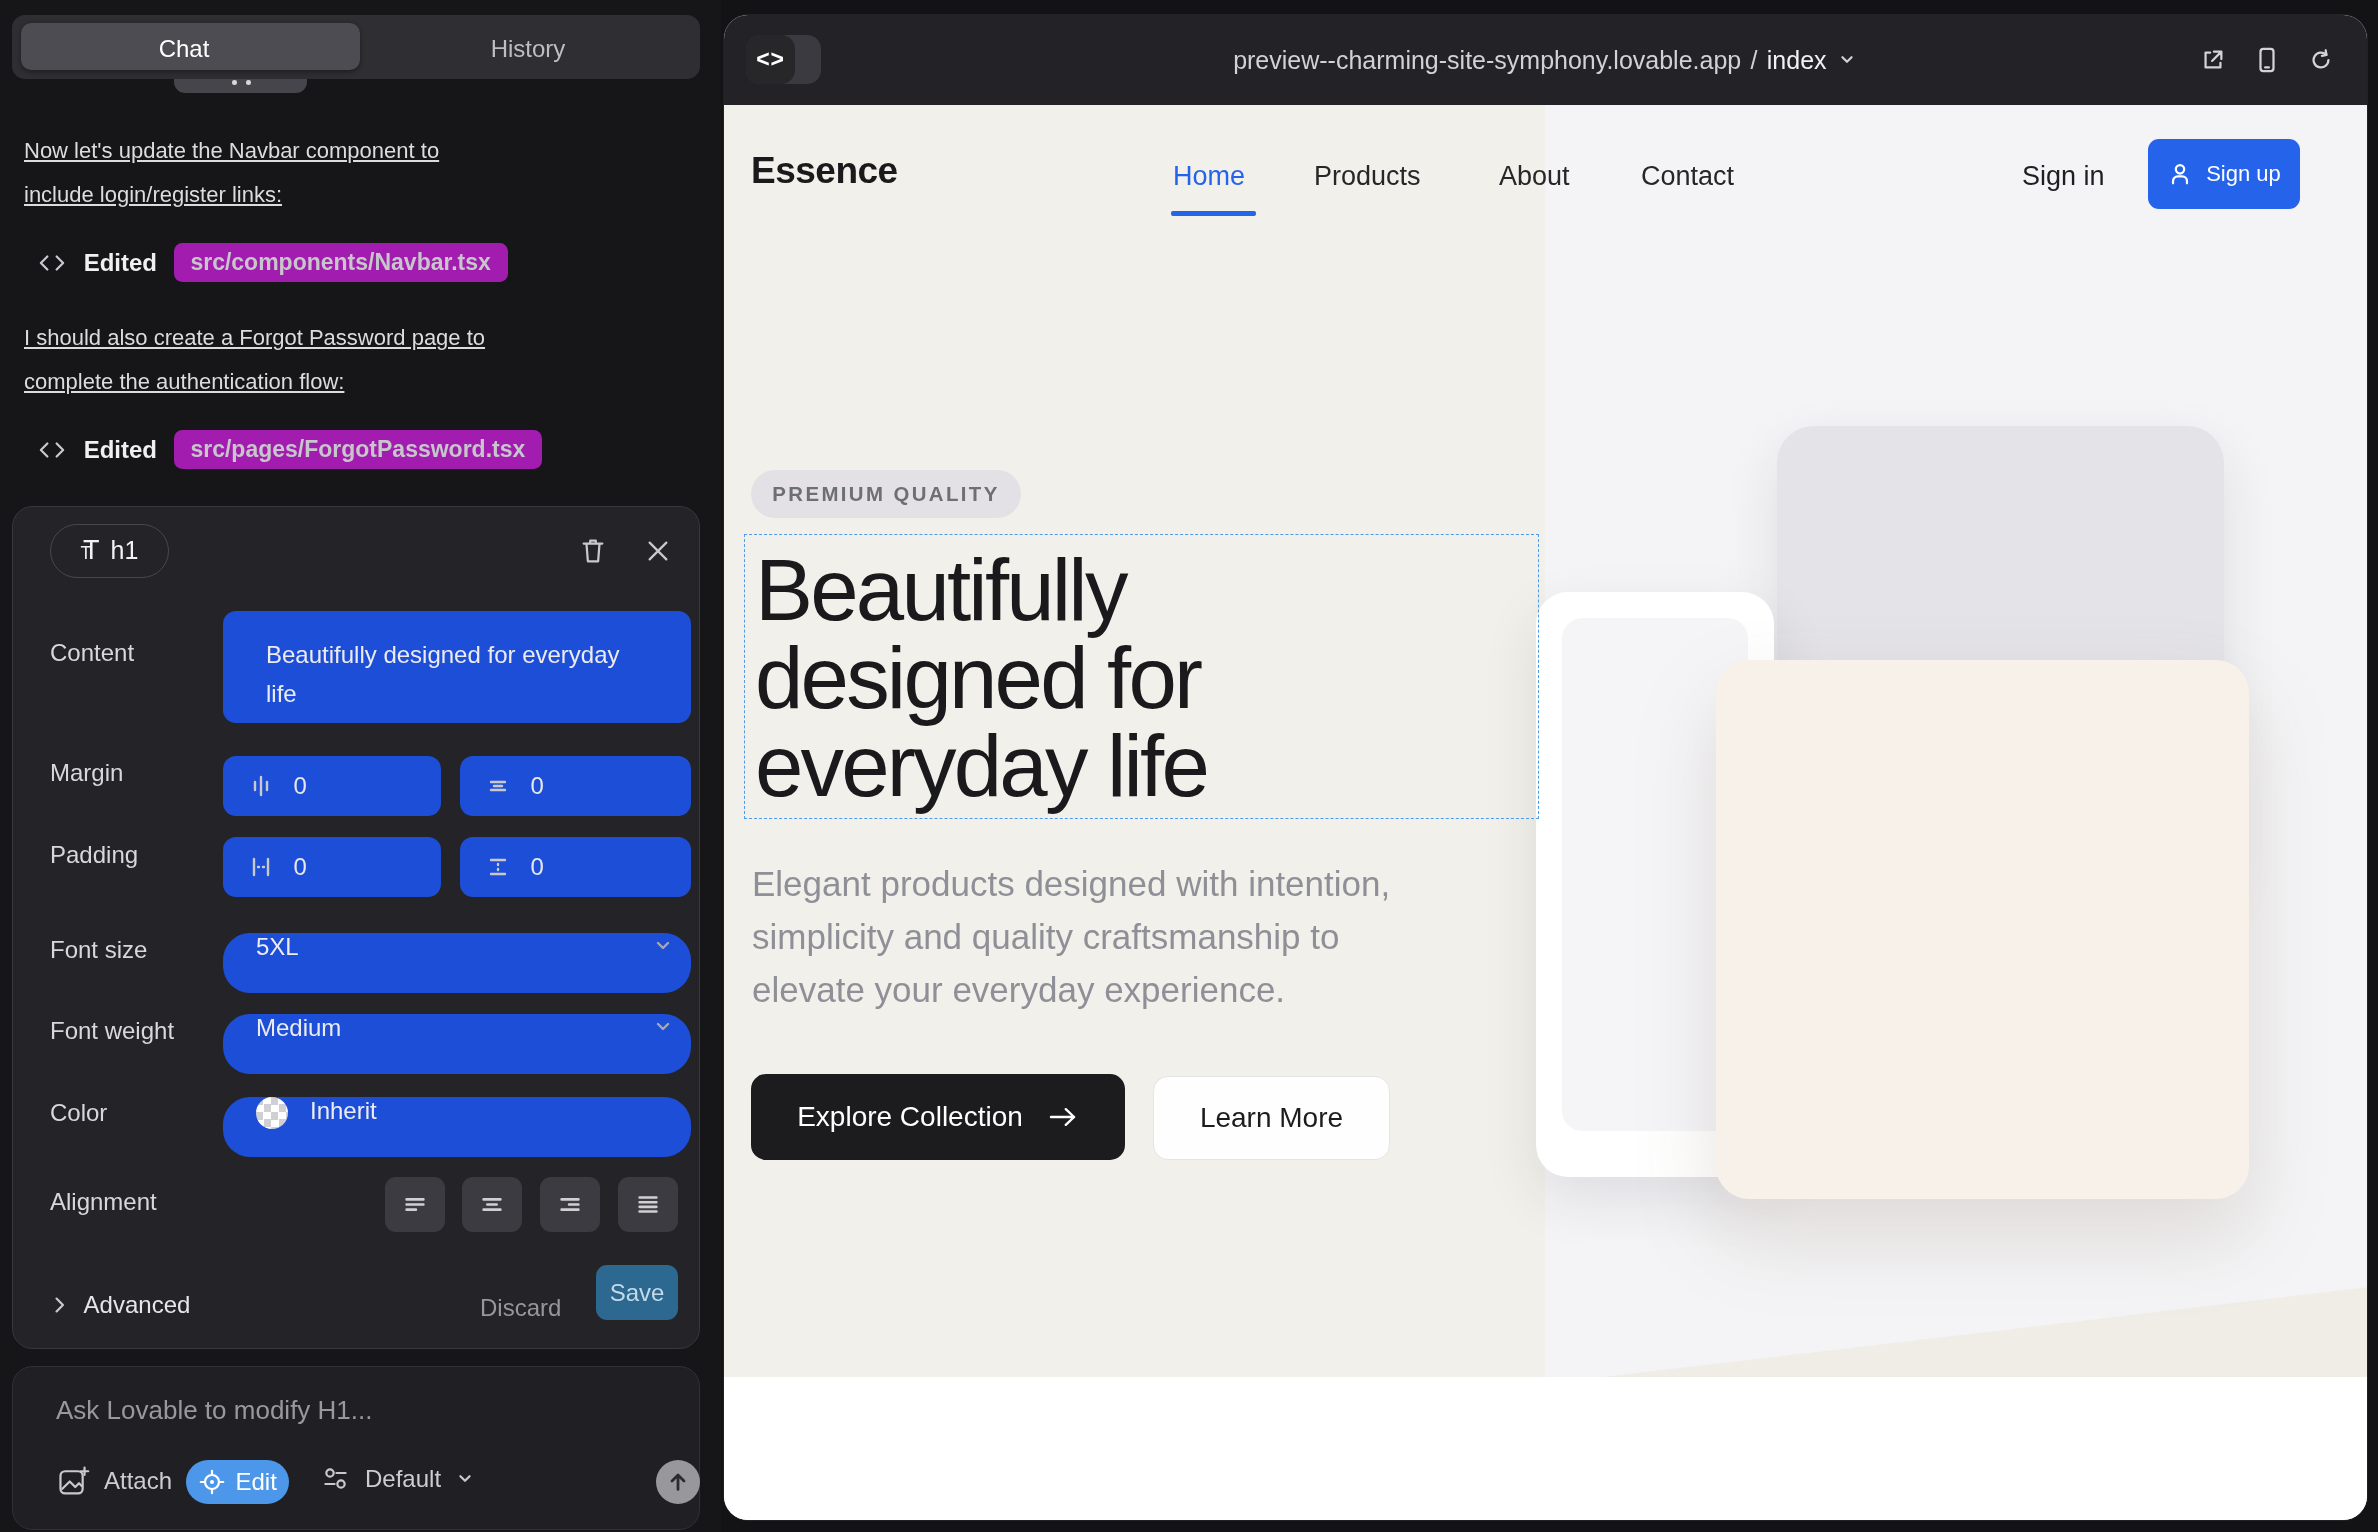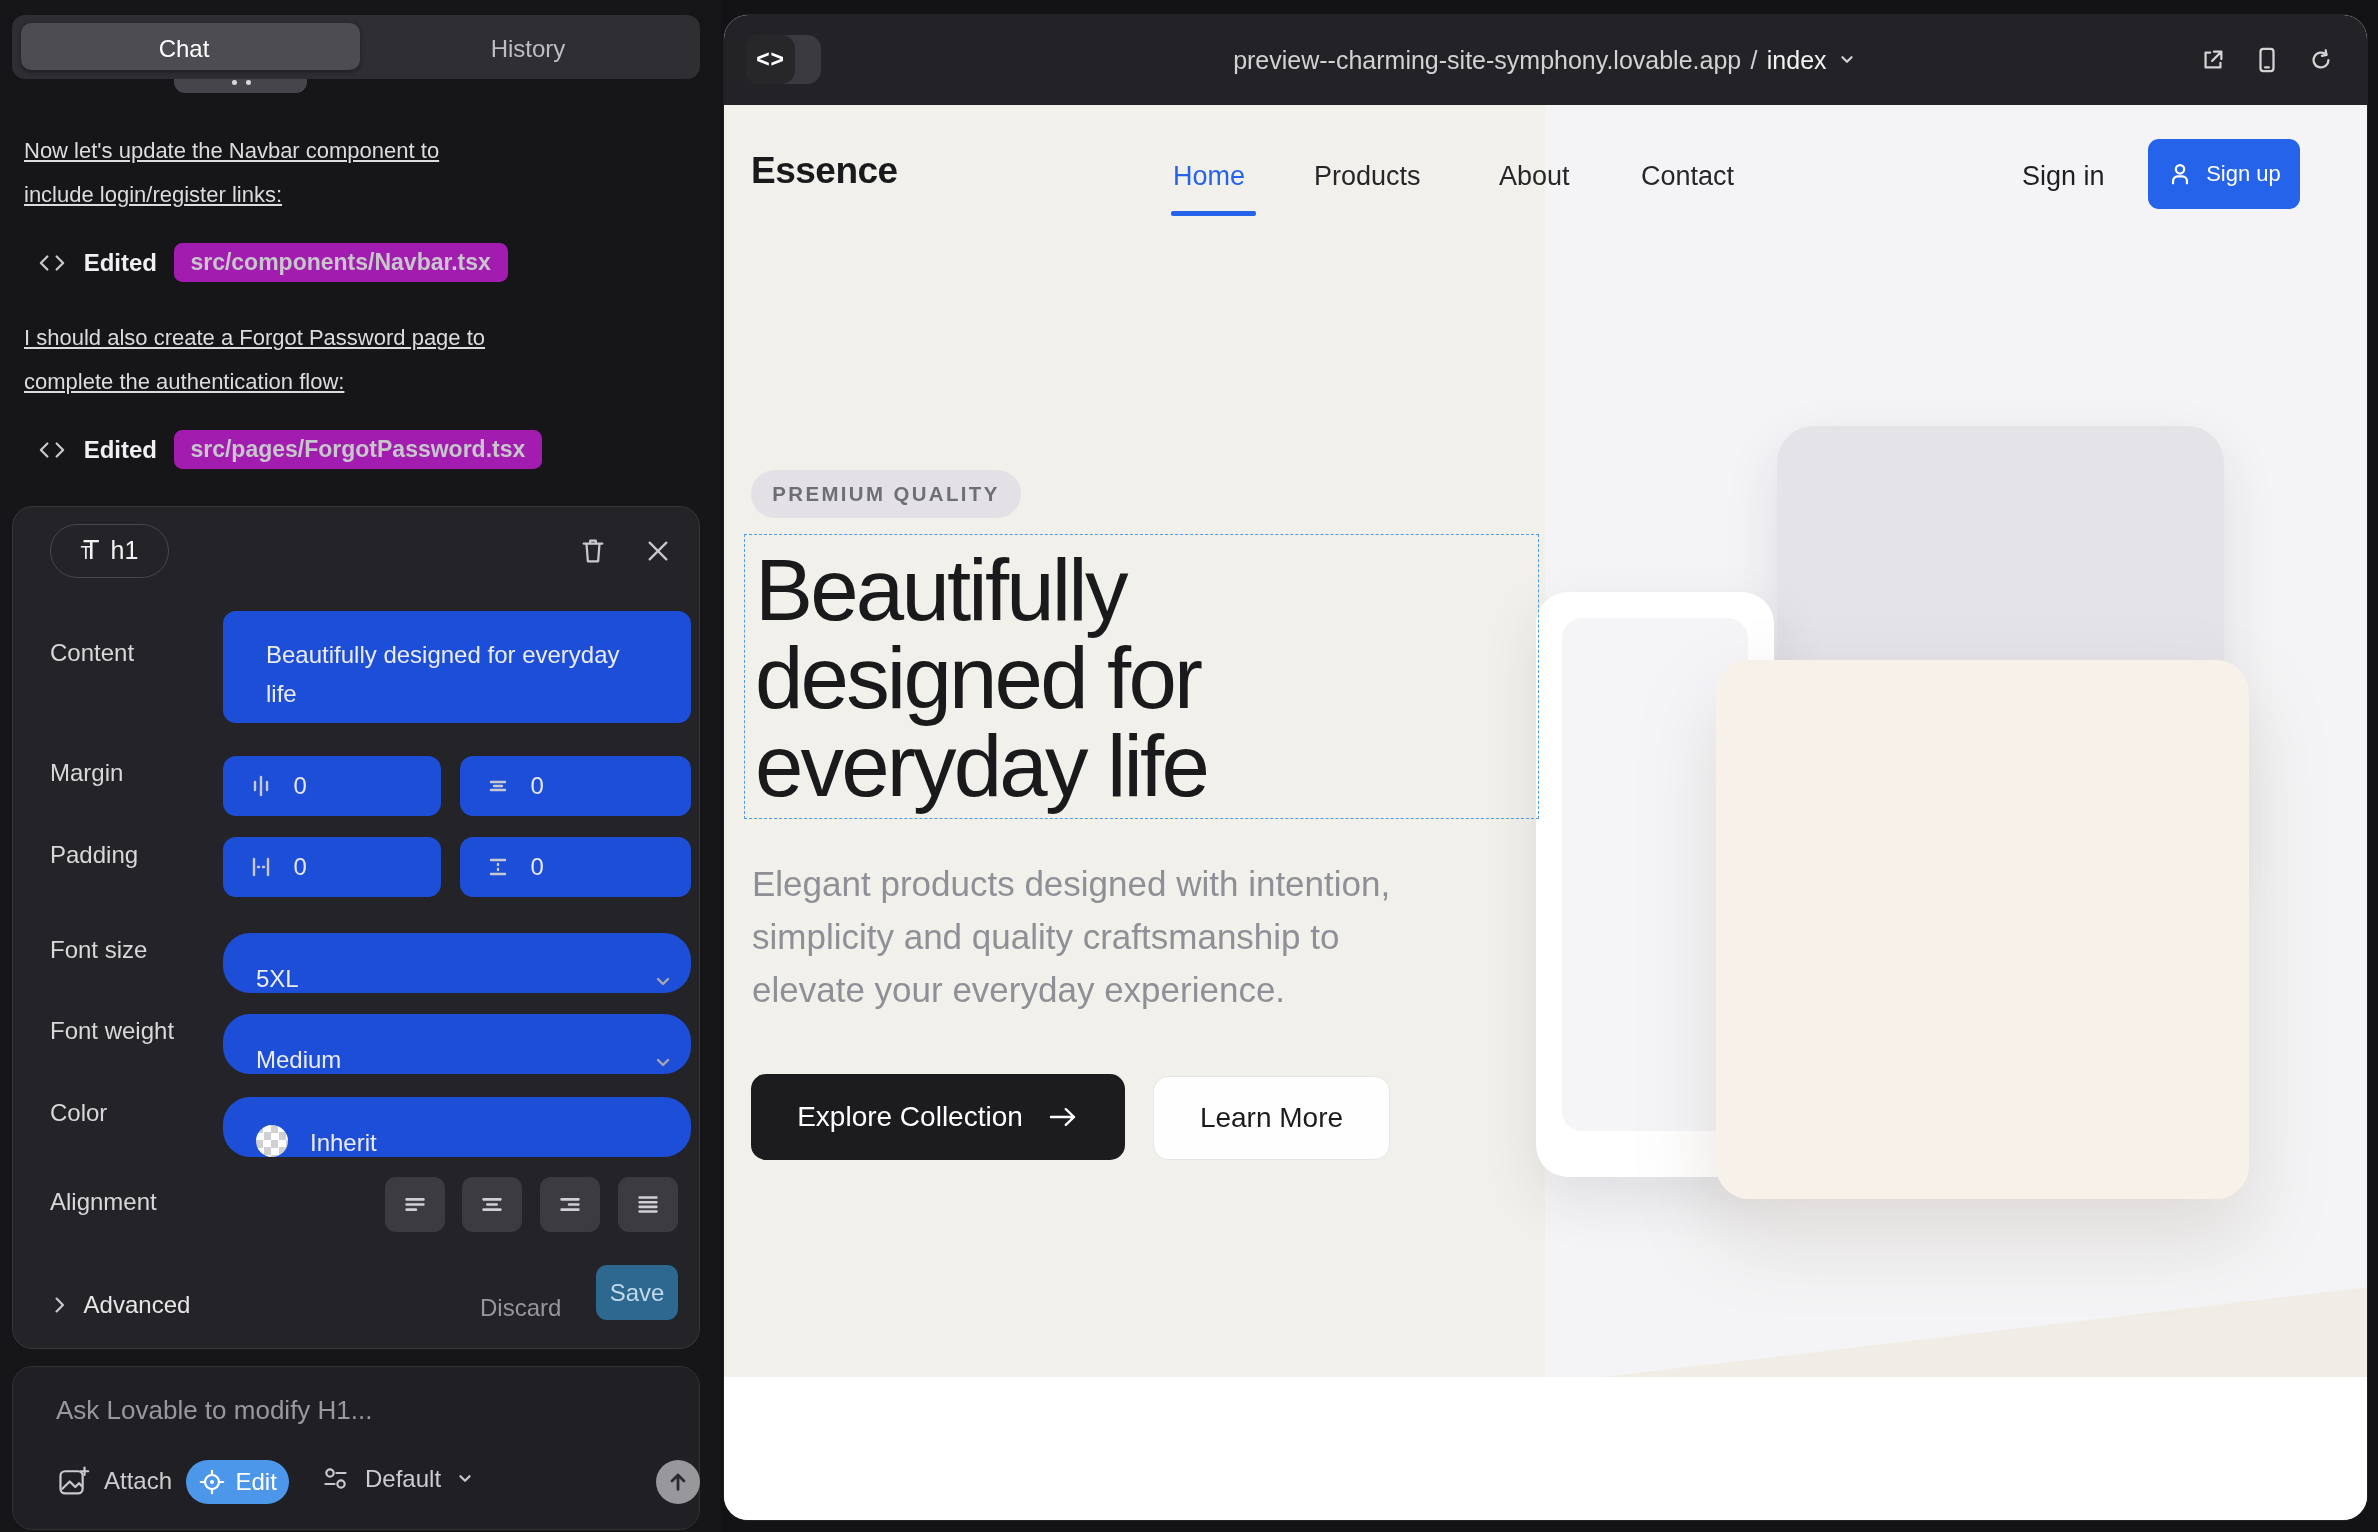--- a/index.html
+++ b/index.html
@@ -29,21 +29,21 @@
   .editor { left:12px; top:506px; width:688px; height:843px; background:#242428; border:0.9px solid #37373c; border-radius:20.4px; z-index:4; }
   .tag-pill { left:37px; top:16.7px; width:119px; height:54px; border:1.4px solid #47474c; border-radius:27px; display:flex; align-items:center; justify-content:center; gap:11px; color:#f2f2f4; }
   .tag-icon-sm { font-size:17.6px; font-weight:500; }
   .tag-icon-lg { font-size:27px; font-weight:500; margin-left:-8.3px; }
   .tag-name { font-size:25px; font-weight:400; }
   .ed-iconbtn { top:28px; width:32px; height:32px; display:flex; align-items:center; justify-content:center; cursor:pointer; }
   .ed-label { left:37px; color:#d8d8db; font-size:24px; font-weight:500; }
   .field { background:#1d4ed8; border-radius:13px; }
   .content-area { left:210px; top:104px; width:468px; height:112px; padding:24px 28px 0 43px; color:#ececee; font-size:24px; line-height:39px; }
   .minifield { width:218px; height:60px; display:flex; align-items:center; gap:20.4px; padding-left:26px; color:#e8e8ea; font-size:24px; }
-  .selectfield { left:210px; width:468px; height:60px; display:flex; align-items:flex-end; padding:0 16px 0 33px; color:#ececee; font-size:24px;border-radius:27px; }
+  .selectfield { left:210px; width:468px; height:60px; display:flex; align-items:flex-start; padding:0 16px 0 33px; color:#ececee; font-size:24px;border-radius:27px; }
   .selectfield .chev { margin-left:auto; }
   .swatch { width:32px; height:32px; border-radius:50%;
     background:repeating-conic-gradient(#ffffff 0% 25%, #cfcfd4 0% 50%); background-size:15px 15px; }
   .alignbtn { top:670px; width:60px; height:55px; background:#3b3b41; border-radius:11px; display:flex; align-items:center; justify-content:center; cursor:pointer; }
   .adv { left:37px; top:784px; display:flex; align-items:center; gap:15px; color:#e6e6e9; font-size:24px; font-weight:500; cursor:pointer; }
   .discard { left:467px; top:787px; color:#96969b; font-size:24px; font-weight:500; cursor:pointer; }
   .savebtn { left:583px; top:758px; width:82px; height:55px; background:#2c688f; border-radius:11px; color:#c3daea; font-size:24px; font-weight:500; display:flex; align-items:center; justify-content:center; cursor:pointer; }
 
   
   .composer { left:12px; top:1366px; width:688px; height:164px; background:#202024; border:0.9px solid #313136; border-radius:20.4px; z-index:4; }

